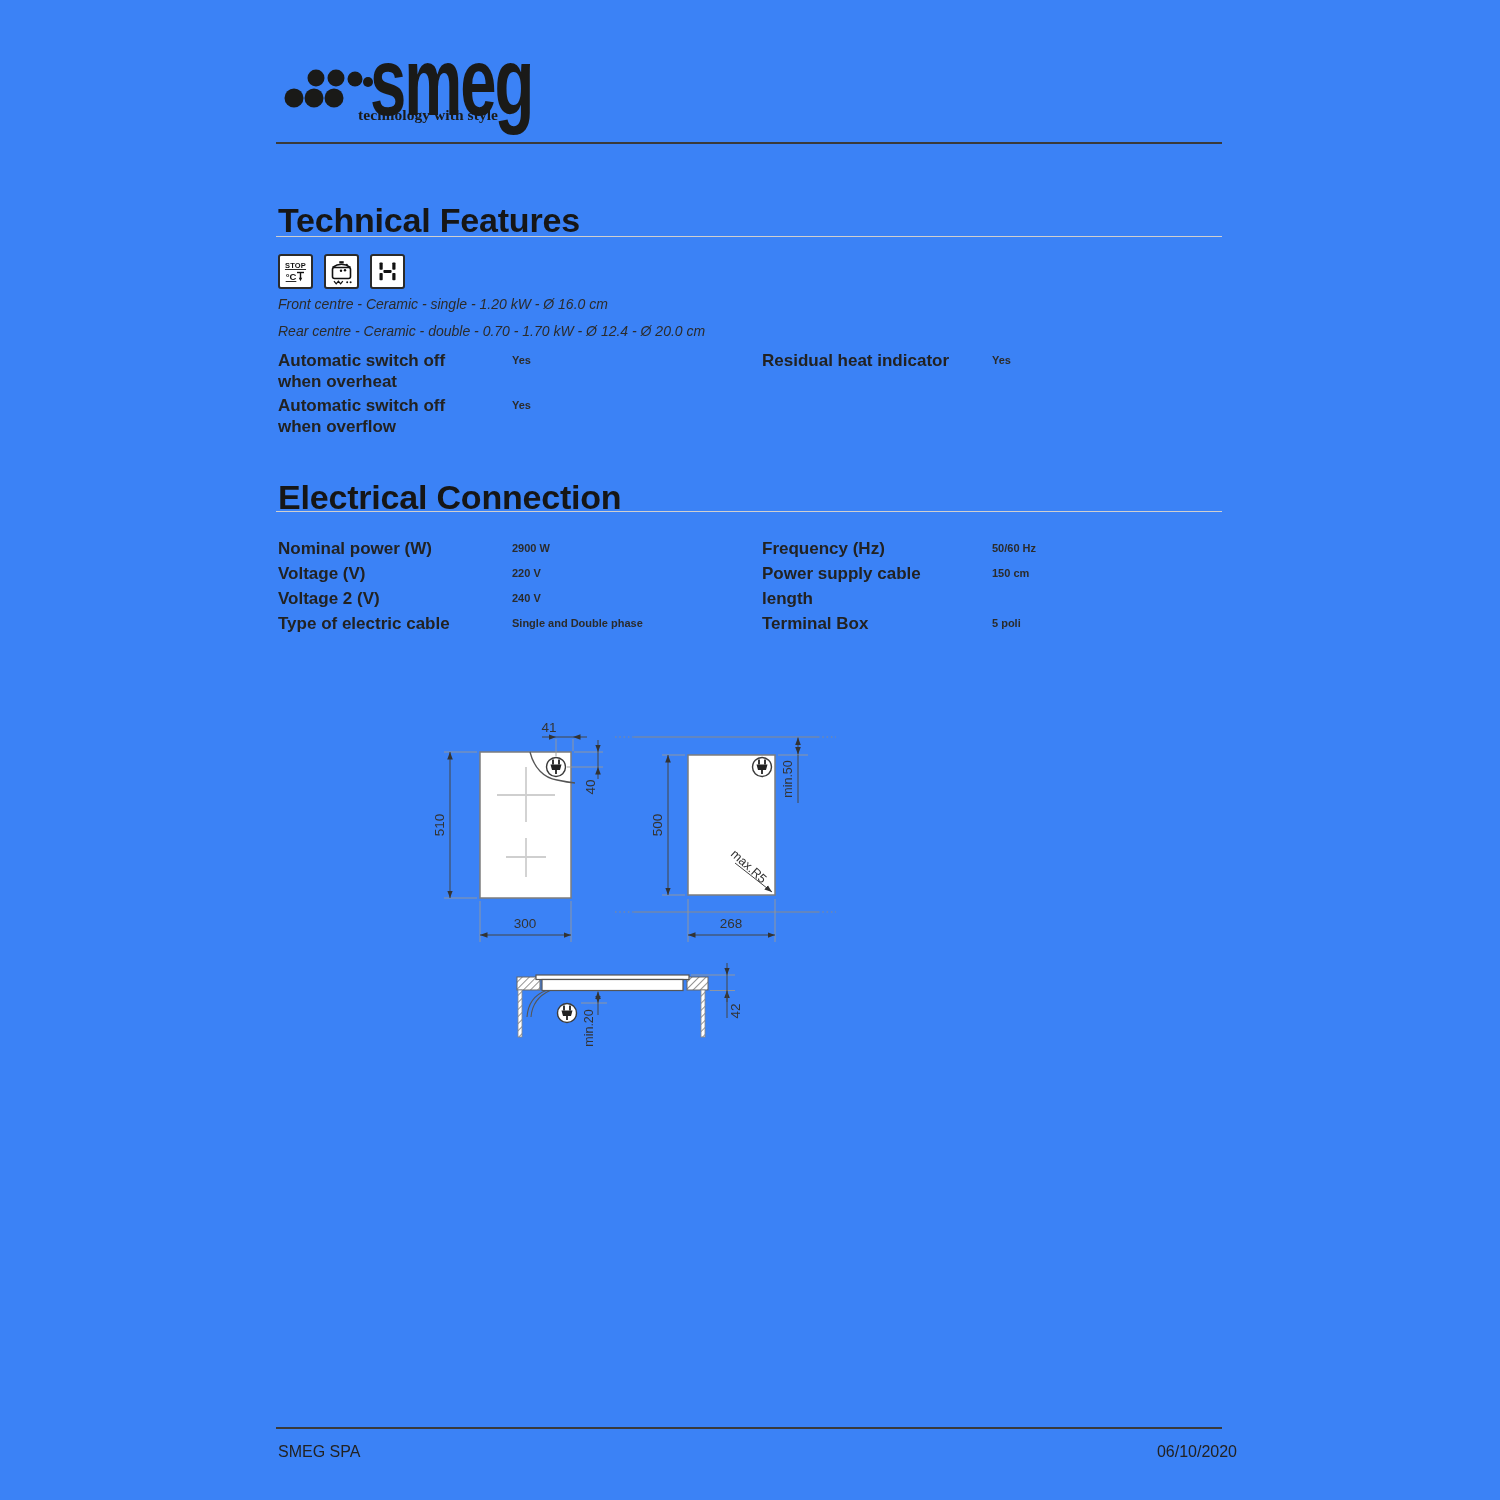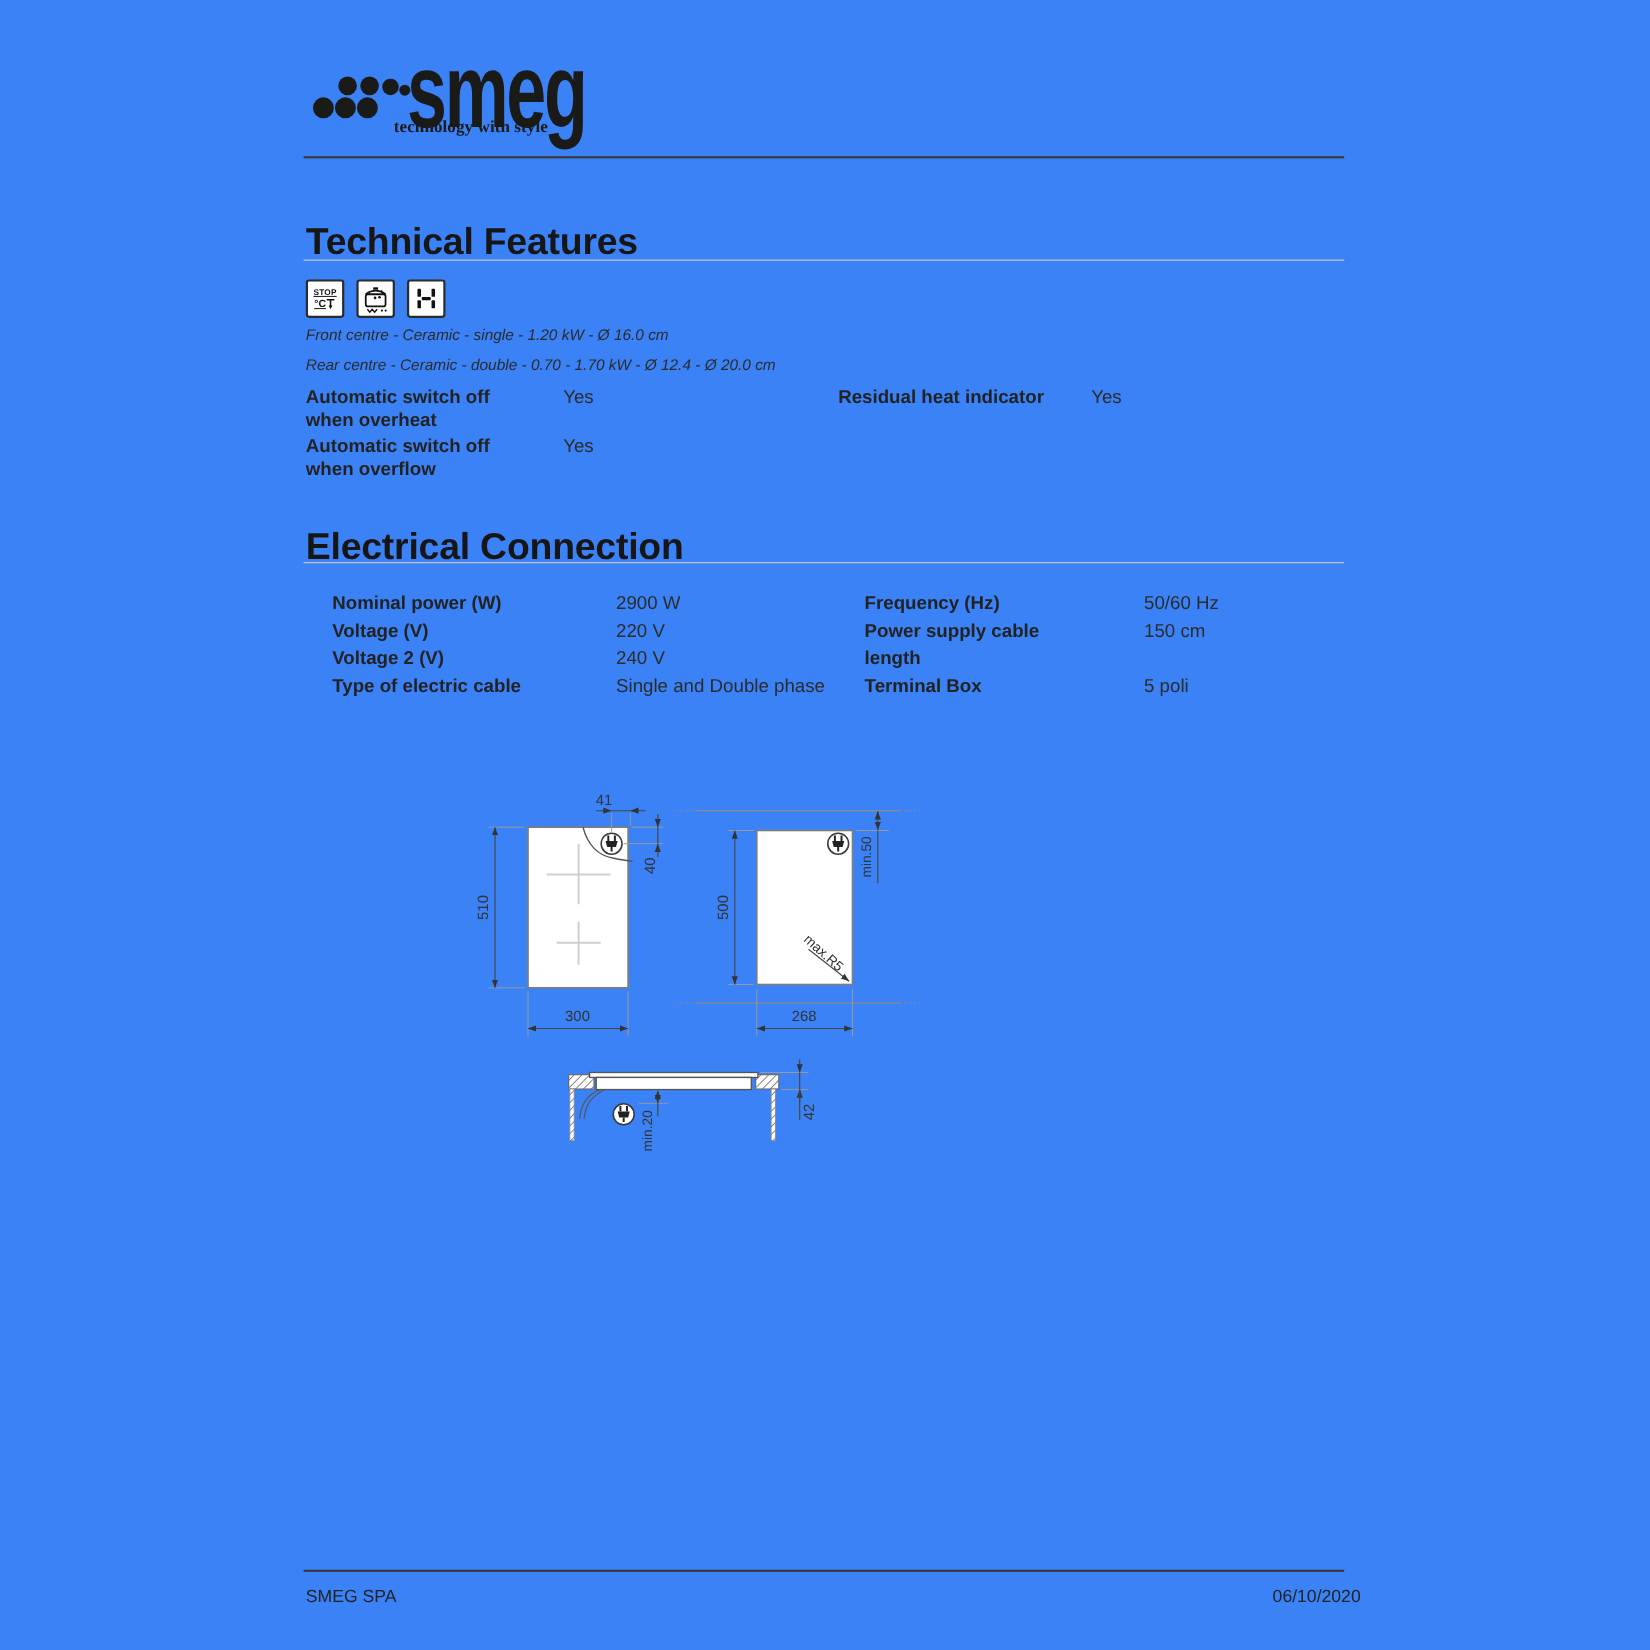--- a/index.html
+++ b/index.html
@@ -14,23 +14,23 @@
   .icon-box{width:31px;height:31px;border:2px solid #2b2b2b;border-radius:3px;margin-right:11px;display:flex;flex-direction:column;align-items:center;justify-content:center;box-sizing:content-box;background:#fff;}
   .stop-t{font-size:7.5px;font-weight:bold;letter-spacing:0.2px;line-height:9px;color:#111;}
   .stop-b{display:flex;align-items:center;margin-top:1px;}
   .stop-c{font-size:9.5px;font-weight:bold;line-height:10px;color:#111;}
   .specs{position:absolute;left:278px;width:946px;}
   .col-l{position:absolute;left:0;top:0;width:472px;}
   .col-r{position:absolute;left:484px;top:0;width:462px;}
   .srow{display:flex;align-items:flex-start;}
   .tf .srow{margin-bottom:3px;}
   .slabel{width:234px;font-weight:bold;white-space:pre-line;font-size:17px;line-height:21px;color:#222;flex:none;}
-  .svalue{font-size:17px;line-height:21px;color:#2b2b2b;}
+  .svalue{font-size:11px;line-height:21px;color:#2b2b2b;font-weight:bold;}
   .col-r .slabel{width:230px;}
-  .ec .slabel,.ec .svalue{line-height:25px;margin-left:24px;}
+  .ec .slabel,.ec .svalue{line-height:25px;}
   .footer-text{position:absolute;font-size:16px;color:#222;}
   svg text{font-family:"Liberation Sans",sans-serif;}
 </style>
 </head>
 <body>
 
 <div class="page">
 
   <svg class="abs" style="left:278px;top:48px;" width="262" height="90" viewBox="0 0 262 90">
     <g fill="#1a1a18">

